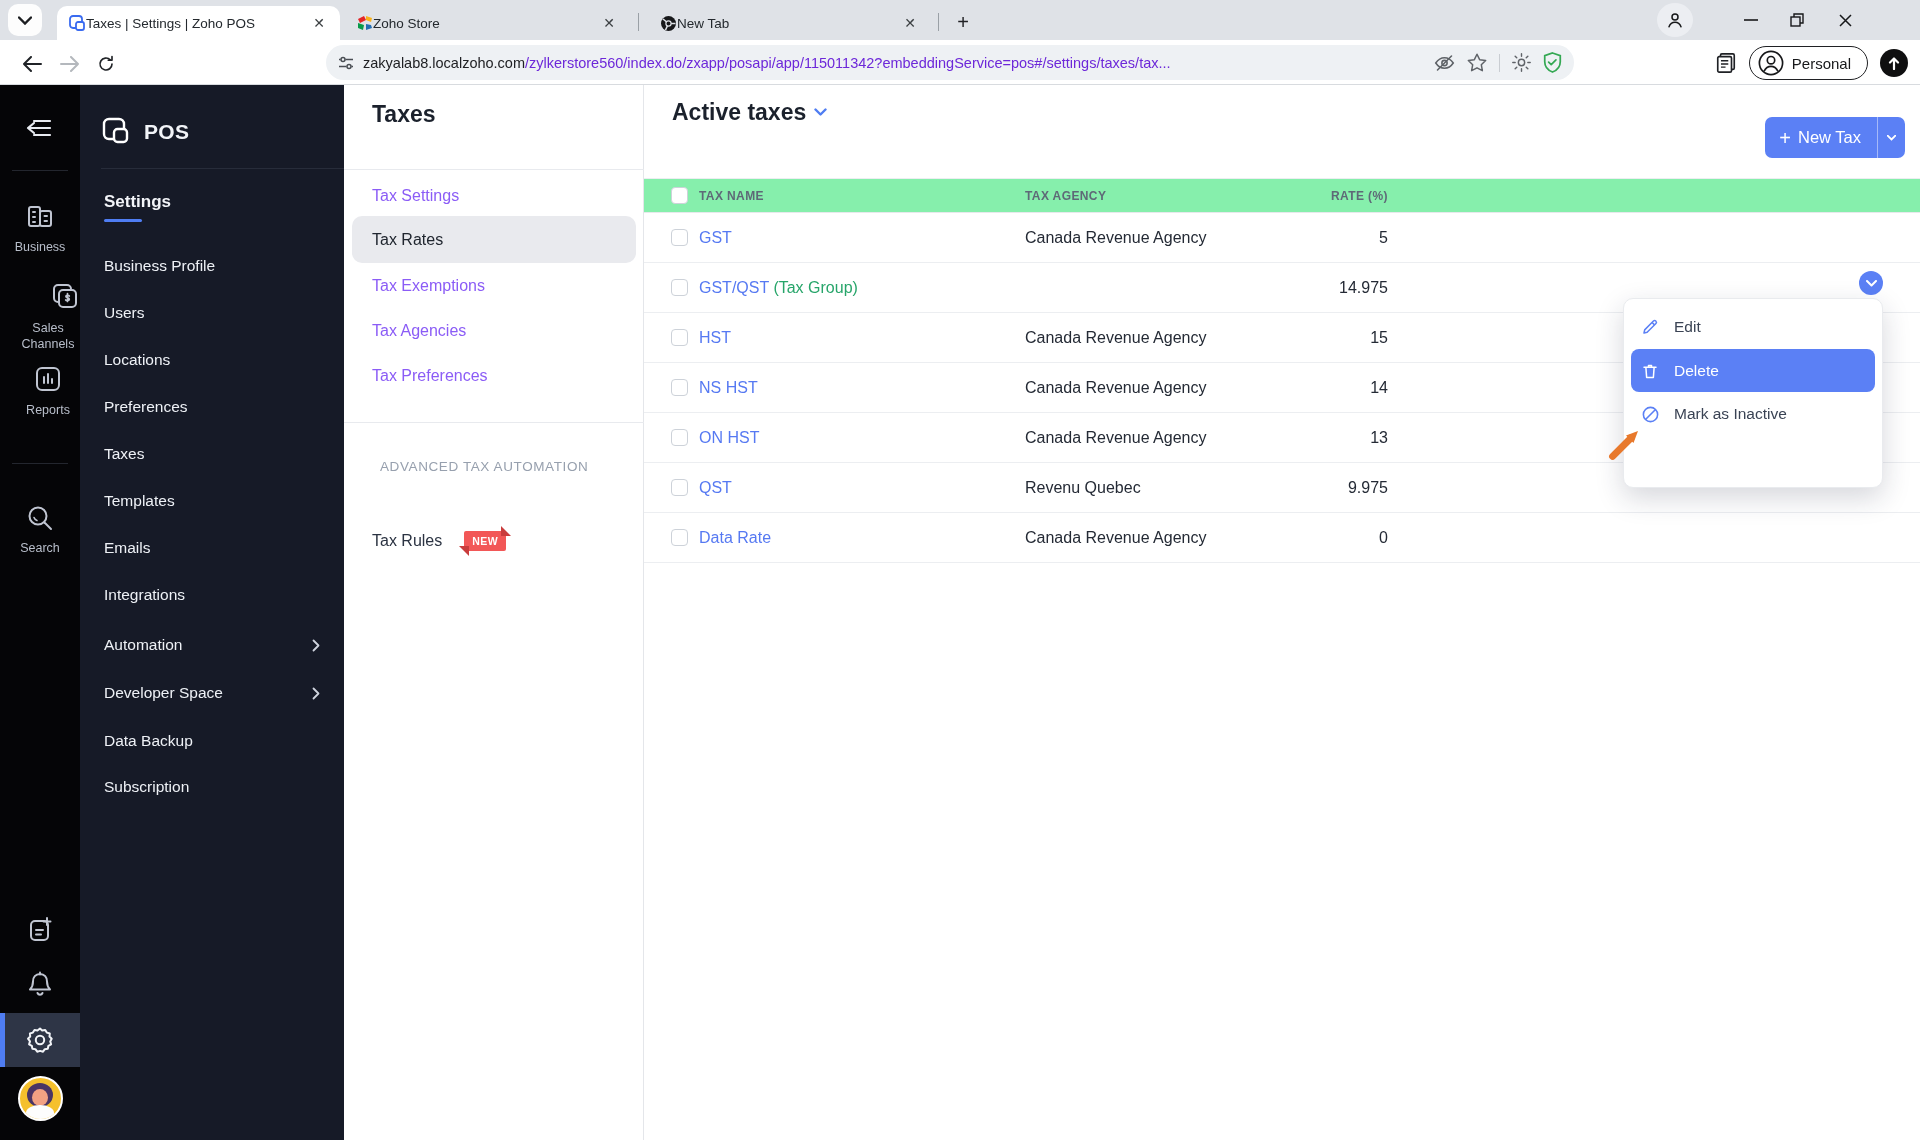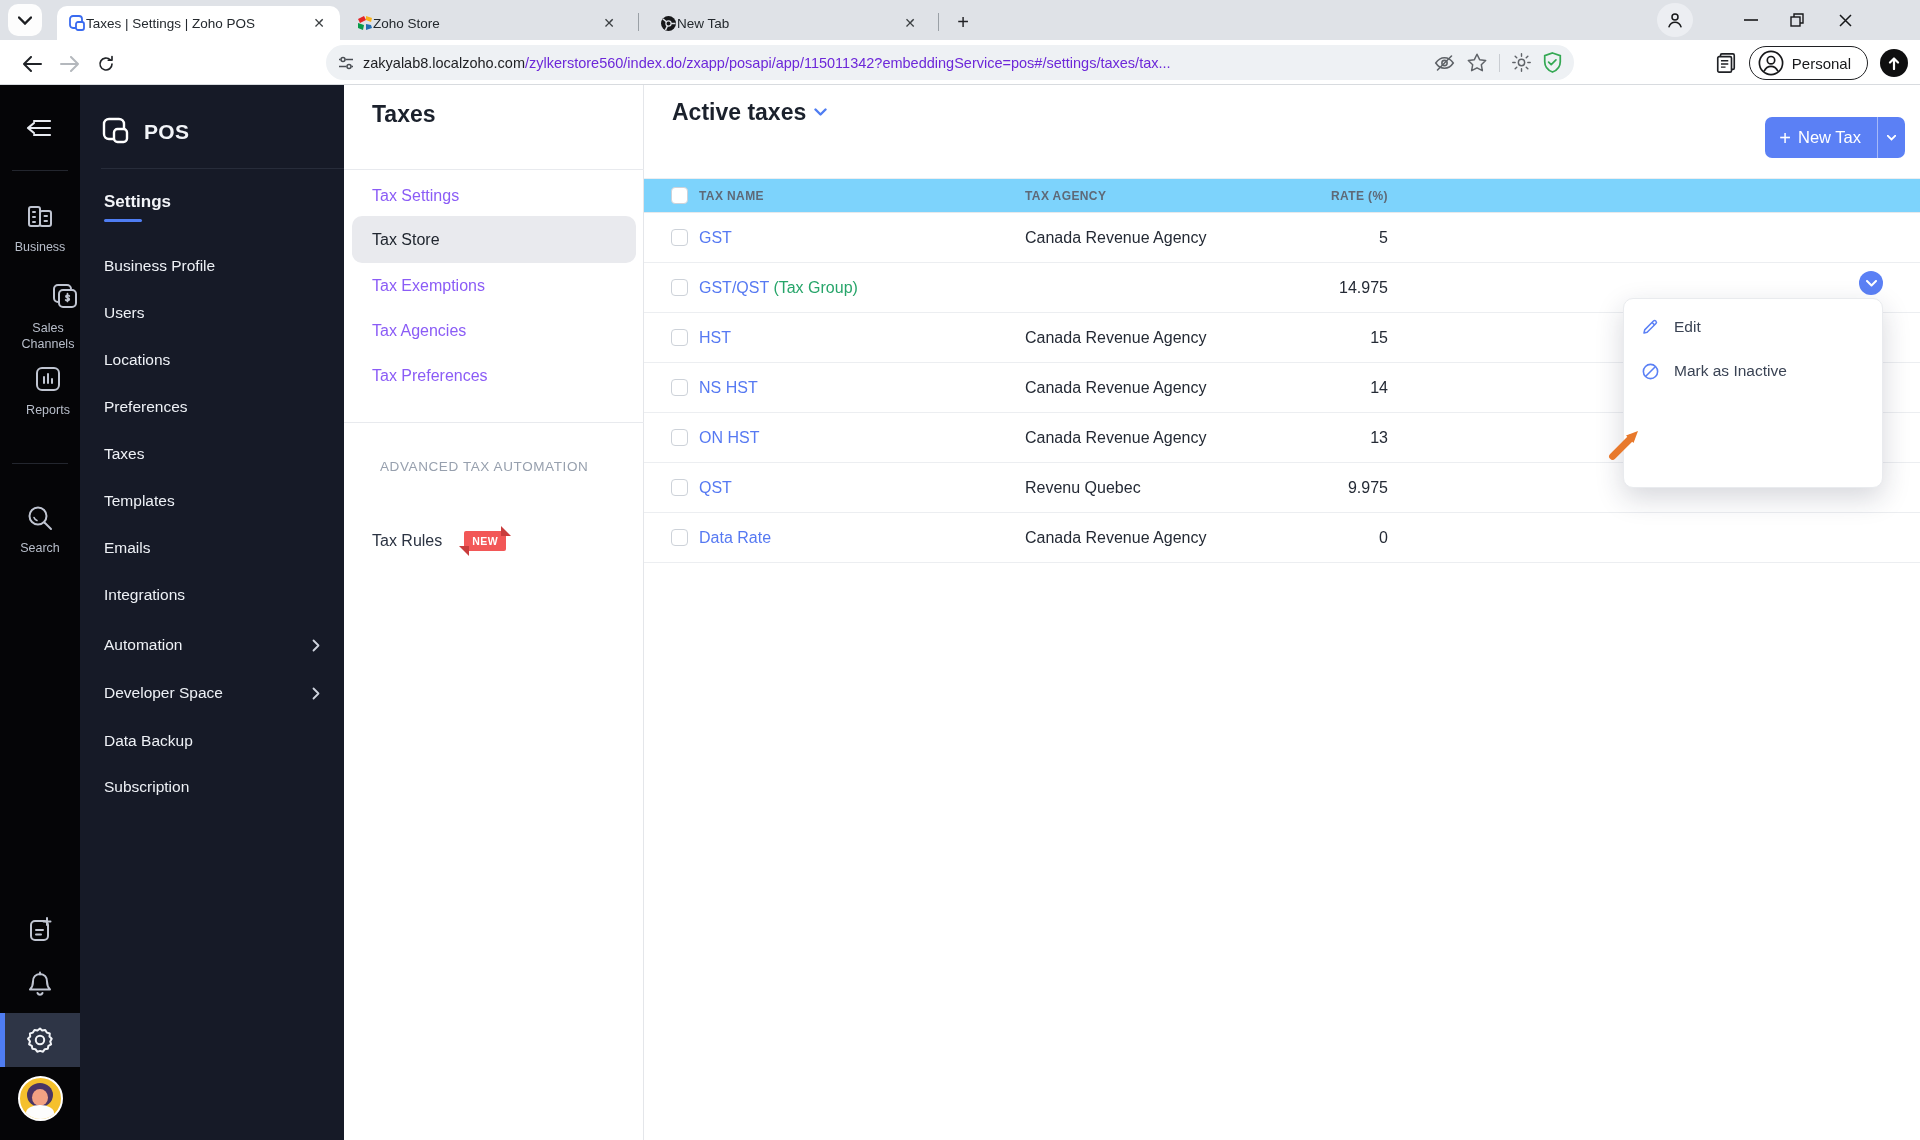--- a/index.html
+++ b/index.html
@@ -98,21 +98,21 @@
   .main { position:absolute; left:644px; top:0; width:1276px; height:1055px; background:#fff; }
   .main-title { position:absolute; left:28px; top:14px; font-size:23px; font-weight:600; color:#1b212c;
     display:flex; align-items:center; gap:8px; }
   .newtax-btn { position:absolute; right:15px; top:32px; height:41px; display:flex; background:#5b80f5;
     border-radius:7px; color:#fff; overflow:hidden; }
   .newtax-main { display:flex; align-items:center; gap:7px; padding:0 16px 0 14px; font-size:16.5px; }
   .newtax-caret { width:28px; display:flex; align-items:center; justify-content:center;
     border-left:1px solid rgba(255,255,255,.45); }
   .plus { font-size:20px; font-weight:300; line-height:1; }
 
-  .thead { position:absolute; left:0; top:93px; width:1276px; height:35px; background:#7dd3fc;
+  .thead { position:absolute; left:0; top:93px; width:1276px; height:35px; background:#86efac;
     border-top:1px solid #eceef1; border-bottom:1px solid #e7e9ec; }
   .grid-row { display:grid; grid-template-columns:28px 326px 298px 65px 1fr; align-items:center;
     padding-left:27px; height:100%; }
   .th { font-size:12px; font-weight:bold; color:#5e6977; letter-spacing:.4px; }
   .th.rate, .td.rate { text-align:right; }
   .checkbox { width:17px; height:17px; border:1.5px solid #cdd2d9; border-radius:4px; background:#fff; }
   .trow { position:absolute; left:0; width:1276px; height:50px; border-bottom:1px solid #eceef1; }
   .td { font-size:16px; color:#242a35; }
   .td.name { color:#5679f2; }
   .td .group-suffix { color:#27a56a; }
@@ -404,21 +404,21 @@
         </div>
       <div class="nav-item" style="top:693px;">
           <span>Subscription</span>
         </div>
     </div>
 
     <div class="panel">
       <div class="panel-title">Taxes</div>
       <div class="panel-divider"></div>
       <div class="panel-item" style="top:102px;">Tax Settings</div>
-      <div class="panel-item-pill">Tax Store</div>
+      <div class="panel-item-pill">Tax Rates</div>
       <div class="panel-item" style="top:192px;">Tax Exemptions</div>
       <div class="panel-item" style="top:237px;">Tax Agencies</div>
       <div class="panel-item" style="top:282px;">Tax Preferences</div>
       <div class="panel-divider2"></div>
       <div class="panel-adv">ADVANCED TAX AUTOMATION</div>
       <div class="panel-taxrules">
         <span>Tax Rules</span>
         <span class="new-badge">NEW</span>
       </div>
     </div>
@@ -542,20 +542,29 @@
       <div class="ctx-menu">
         <div class="ctx-item">
           <span class="ico">
               <svg width="18" height="18" viewBox="0 0 24 24">
                 <path d="M4 20l.9-4.2L16.6 4.1a2.2 2.2 0 0 1 3.1 0l.2.2a2.2 2.2 0 0 1 0 3.1L8.2 19.1 4 20z" fill="none" stroke="currentColor" stroke-width="2" stroke-linejoin="round"></path>
                 <path d="M14.8 6l3.2 3.2" stroke="currentColor" stroke-width="2"></path>
               </svg>
             </span>
           <span>Edit</span>
         </div>
+        <div class="ctx-item highlight">
+          <span class="ico">
+              <svg width="18" height="18" viewBox="0 0 24 24">
+                <path d="M4 7h16M10 7V4.5h4V7" fill="none" stroke="currentColor" stroke-width="2" stroke-linecap="round" stroke-linejoin="round"></path>
+                <path d="M6.5 7l1 13.5h9l1-13.5" fill="none" stroke="currentColor" stroke-width="2" stroke-linejoin="round"></path>
+              </svg>
+            </span>
+          <span>Delete</span>
+        </div>
         <div class="ctx-item">
           <span class="ico">
               <svg width="19" height="19" viewBox="0 0 24 24">
                 <circle cx="12" cy="12" r="9" fill="none" stroke="currentColor" stroke-width="2"></circle>
                 <path d="M6 18L18 6" stroke="currentColor" stroke-width="2" stroke-linecap="round"></path>
               </svg>
             </span>
           <span>Mark as Inactive</span>
         </div>
       </div>

